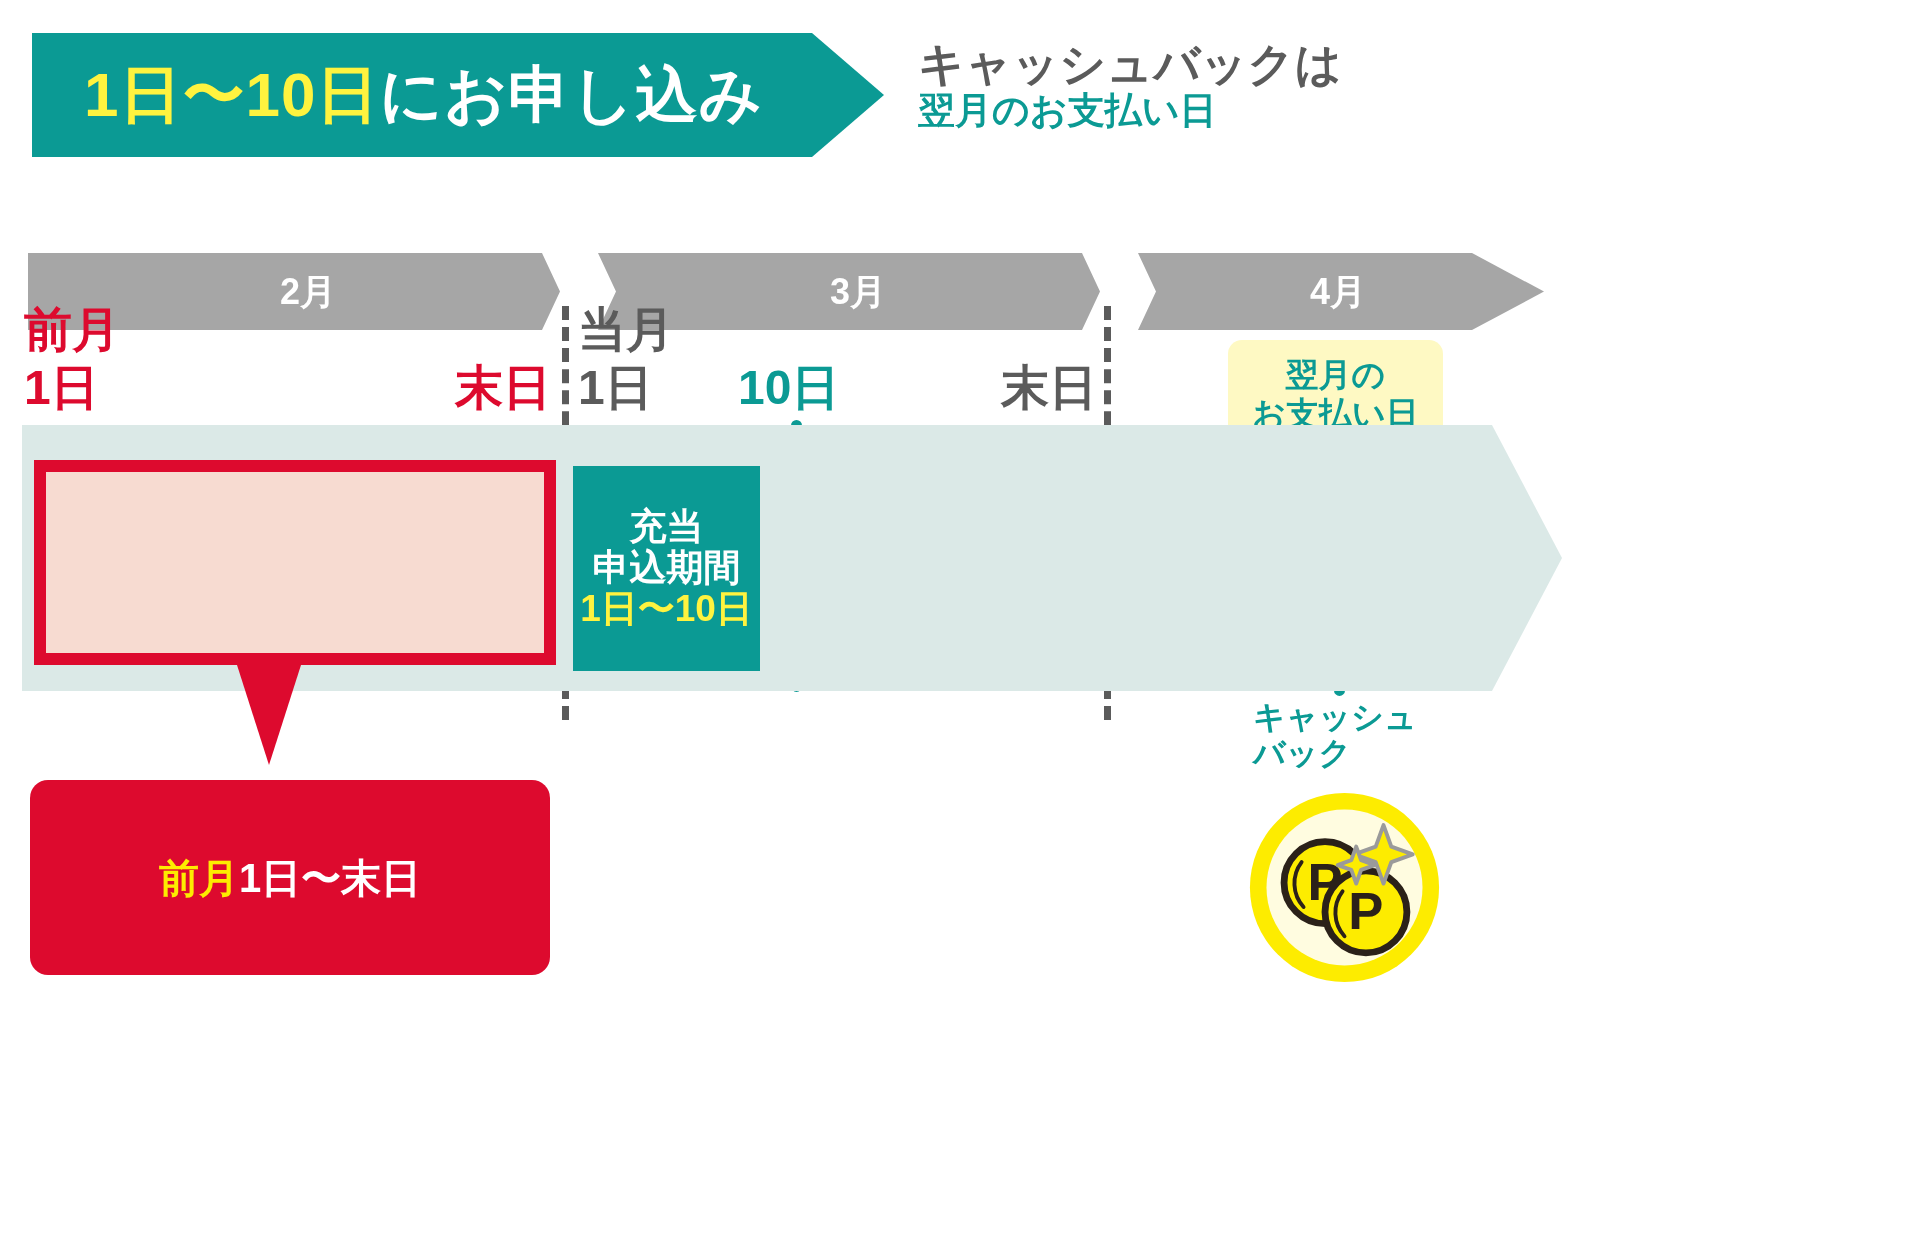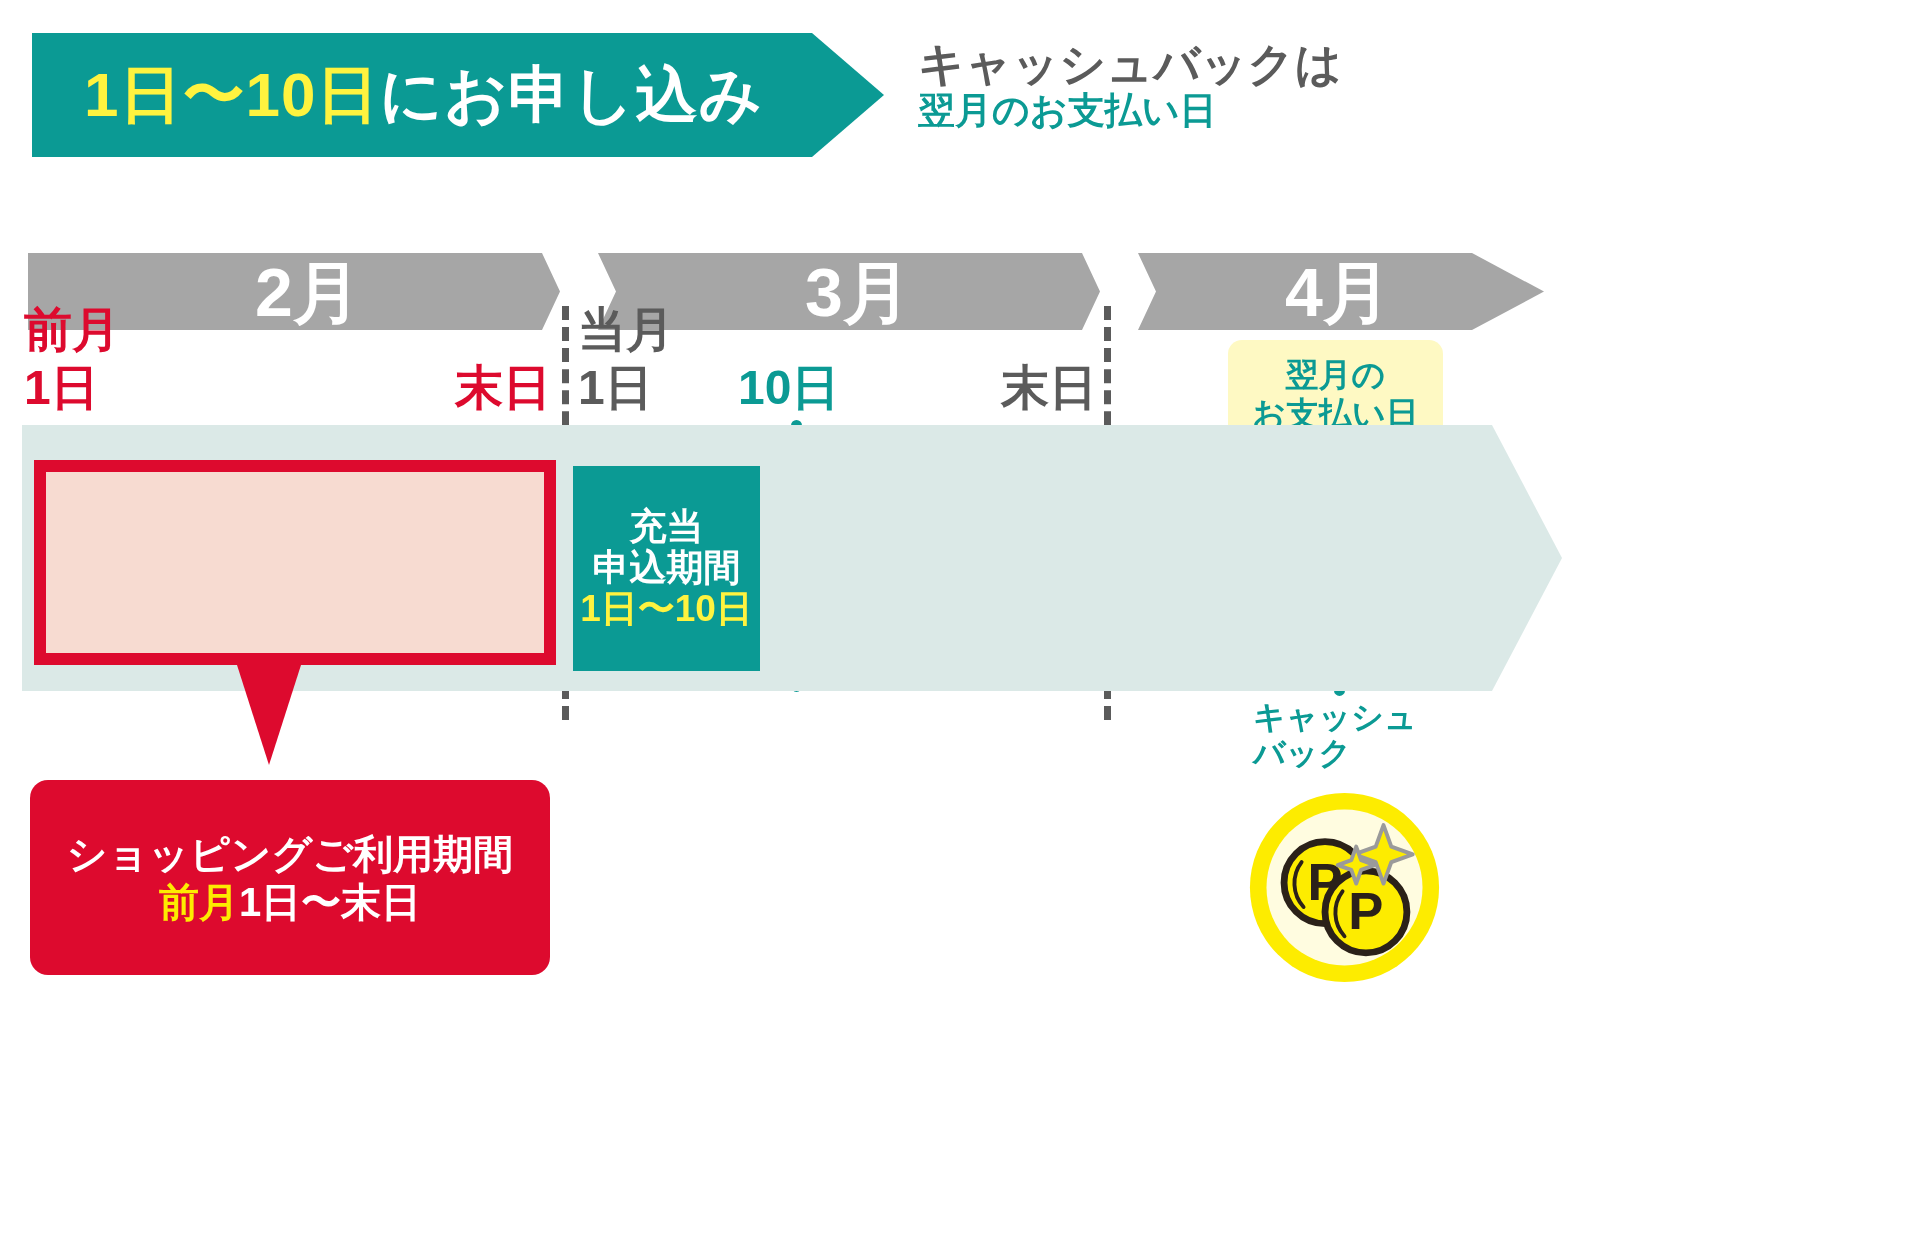--- a/index.html
+++ b/index.html
@@ -34,21 +34,21 @@
     clip-path:polygon(0 0, 1444px 0, 1516px 38.5px, 1444px 77px, 0 77px);
   }
   #month-bar .notch{
     position:absolute;top:0;width:74px;height:77px;background:#ffffff;
     clip-path:polygon(0 0, 56px 0, 74px 38.5px, 56px 77px, 0 77px, 18px 38.5px);
   }
   #month-bar .notch.n1{left:514px;}
   #month-bar .notch.n2{left:1054px;}
   #month-bar .month-label{
     position:absolute;top:0;height:77px;display:flex;align-items:center;
-    justify-content:center;color:#fff;font-size:68px;line-height:1;
+    justify-content:center;color:#fff;font-size:36px;line-height:1;
   }
   #month-bar .m-feb{left:0;width:560px;}
   #month-bar .m-mar{left:560px;width:540px;}
   #month-bar .m-apr{left:1100px;width:420px;}
 
   
   .vdash{
     position:absolute;width:0;border-left:7px dashed #5b5b5b;
   }
   #dash-feb-mar{left:562px;top:306px;height:414px;}
@@ -179,21 +179,20 @@
 <div class="abs" id="usage-box"></div>
 <div class="abs" id="usage-pointer"></div>
 
 <div class="abs" id="apply-box">
   <span class="l1">充当</span>
   <span class="l2">申込期間</span>
   <span class="l3">1日〜10日</span>
 </div>
 
 <div class="abs" id="usage-callout">
-  <span class="cl">ショッピングご利用期間</span>
   <span class="cl3"><span style="color:#fdec00">前月</span><span style="color:#fff">1日〜末日</span></span>
 </div>
 
 <div class="abs" id="cashback-label">
   <div>キャッシュ</div>
   <div>バック</div>
 </div>
 
 <div class="abs" id="coin-badge">
   <svg viewBox="0 0 200 200" width="195" height="195">

